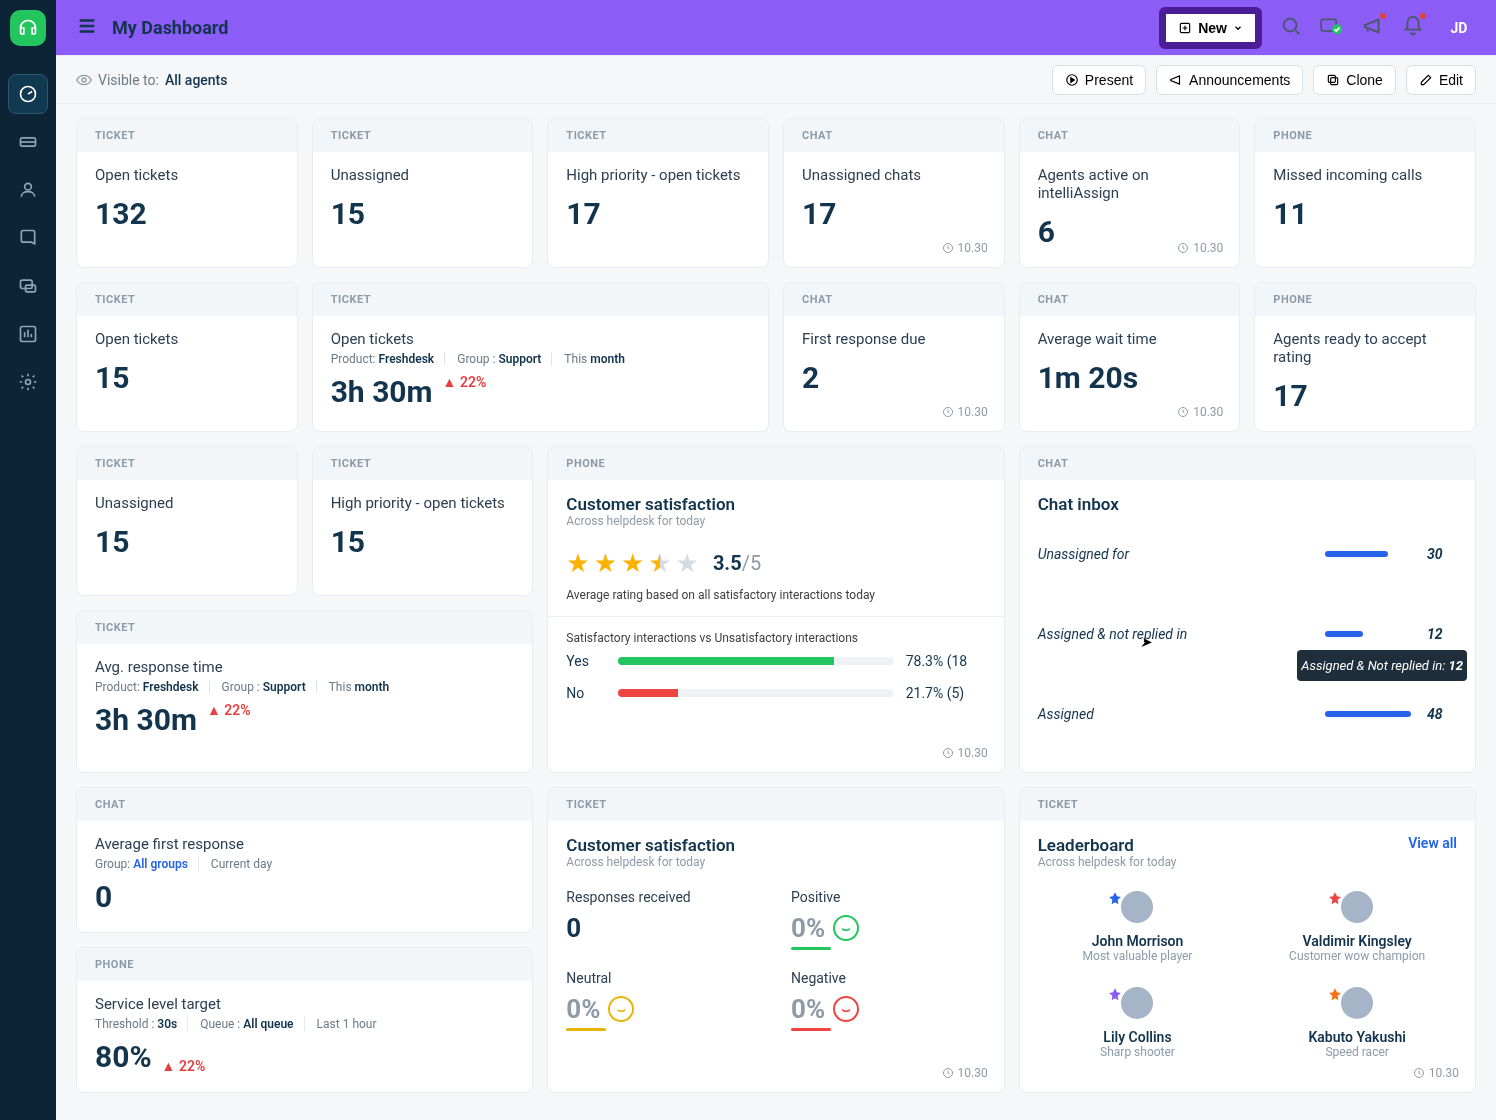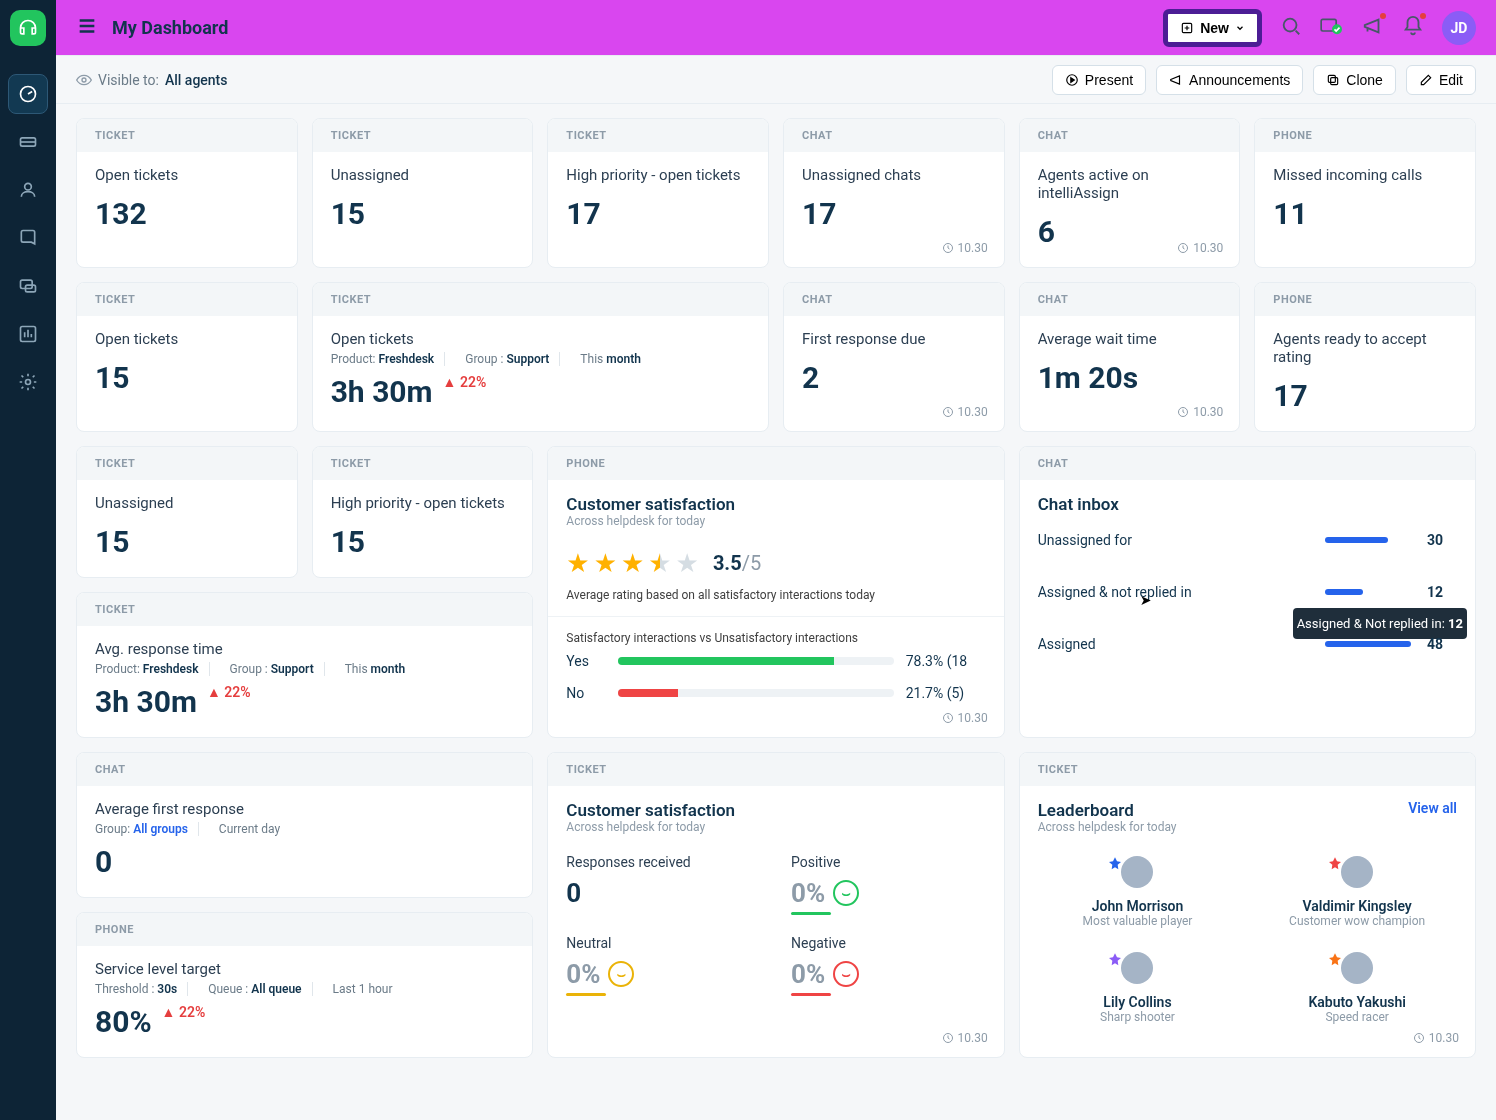--- a/index.html
+++ b/index.html
@@ -3,59 +3,59 @@
 <meta charset="utf-8">
 <style>
 * { box-sizing: border-box; margin: 0; padding: 0; }
 body { font-family: -apple-system, BlinkMacSystemFont, "Segoe UI", Roboto, sans-serif; background: #f5f7f9; color: #12344d; }
 .app { display: flex; height: 100vh; }
 .side-rail { width: 56px; background: #0d2436; display: flex; flex-direction: column; align-items: center; padding-top: 10px; gap: 8px; }
 .logo { width: 36px; height: 36px; background: #22c55e; border-radius: 10px; display: flex; align-items: center; justify-content: center; color: #fff; margin-bottom: 20px; }
 .rail-item { width: 40px; height: 40px; display: flex; align-items: center; justify-content: center; color: #8da6b8; border-radius: 8px; cursor: pointer; }
 .rail-item.active { border: 1px solid #2d5876; color: #fff; background: #123952; }
 .main { flex: 1; display: flex; flex-direction: column; overflow: hidden; }
-.topbar { height: 56px; background: #d946ef; display: flex; align-items: center; padding: 0 20px; gap: 14px; border-bottom: 1px solid #e7edf2; }
+.topbar { height: 56px; background: #8b5cf6; display: flex; align-items: center; padding: 0 20px; gap: 14px; border-bottom: 1px solid #e7edf2; }
 .hamburger { color: #12344d; cursor: pointer; }
 .page-title { font-size: 18px; font-weight: 700; }
 .top-right { margin-left: auto; display: flex; align-items: center; gap: 18px; }
-.new-btn { border: 5px solid #4c1d95; background: #fff; border-radius: 6px; padding: 6px 12px; font-weight: 600; display: flex; align-items: center; gap: 6px; cursor: pointer; font-size: 14px; }
+.new-btn { border: 7px solid #4c1d95; background: #fff; border-radius: 6px; padding: 6px 12px; font-weight: 600; display: flex; align-items: center; gap: 6px; cursor: pointer; font-size: 14px; }
 .icon-btn { color: #475867; cursor: pointer; position: relative; }
 .avatar { width: 34px; height: 34px; border-radius: 50%; background: #8b5cf6; color: #fff; font-weight: 700; display: flex; align-items: center; justify-content: center; font-size: 14px; }
 .dot-red { position: absolute; top: -2px; right: -2px; width: 6px; height: 6px; background: #e53e3e; border-radius: 50%; }
 .sub-bar { height: 48px; background: #f5f7f9; display: flex; align-items: center; padding: 0 20px; border-bottom: 1px solid #e7edf2; }
 .sub-left { display: flex; align-items: center; gap: 6px; color: #6b7b88; font-size: 14px; }
 .sub-left .val { color: #12344d; font-weight: 500; }
 .sub-right { margin-left: auto; display: flex; gap: 10px; }
 .ghost-btn { background: #fff; border: 1px solid #d5e0e8; border-radius: 6px; padding: 6px 12px; font-size: 14px; display: flex; align-items: center; gap: 6px; cursor: pointer; }
 .content { flex: 1; overflow: auto; padding: 14px 20px; }
 .grid { display: grid; grid-template-columns: repeat(6, 1fr); gap: 14px; }
 .card { background: #fff; border: 1px solid #e7edf2; border-radius: 8px; overflow: hidden; display: flex; flex-direction: column; }
 .card-cat { background: #f3f6f8; color: #8d9ba8; font-size: 11px; font-weight: 700; letter-spacing: .5px; padding: 10px 18px; }
 .card-body { padding: 14px 18px 18px; flex: 1; display: flex; flex-direction: column; position: relative; }
 .card-title { font-size: 15px; color: #2c3f52; margin-bottom: 4px; }
 .card-title-lg { font-size: 17px; color: #12344d; font-weight: 600; }
 .card-sub { font-size: 12px; color: #8d9ba8; margin-bottom: 10px; }
 .card-value { font-size: 30px; font-weight: 700; margin-top: auto; }
-.filters { font-size: 12px; color: #6b7b88; display: flex; gap: 20px; flex-wrap: wrap; }
+.filters { font-size: 12px; color: #6b7b88; display: flex; gap: 12px; flex-wrap: wrap; }
 .filters span { border-right: 1px solid #e0e6eb; padding-right: 10px; }
 .filters span:last-child { border-right: none; }
 .filters b { color: #12344d; font-weight: 600; }
 .trend { display: inline-flex; align-items: center; gap: 4px; font-size: 14px; color: #e53e3e; font-weight: 600; margin-left: 10px; }
 .ts { position: absolute; bottom: 12px; right: 16px; font-size: 12px; color: #8d9ba8; display: flex; align-items: center; gap: 4px; }
 .stars { display: flex; gap: 4px; align-items: center; margin: 10px 0; }
 .star { color: #ffb100; font-size: 26px; }
 .star.empty { color: #d5dde3; }
 .rating { font-size: 20px; font-weight: 700; margin-left: 10px; }
 .rating .den { color: #8d9ba8; font-weight: 400; }
 .small-txt { font-size: 12px; color: #404040; }
 .hr { height: 1px; background: #eef2f5; margin: 14px -18px; }
 .bar-row { display: grid; grid-template-columns: 40px 1fr 80px; align-items: center; gap: 12px; margin: 8px 0; font-size: 14px; }
 .bar { height: 8px; background: #eef2f5; border-radius: 4px; overflow: hidden; }
 .bar-fill { height: 100%; }
-.inbox-row { display: grid; grid-template-columns: 1fr 90px 30px; align-items: center; margin: 18px 0; font-size: 14px; gap: 12px; position: relative; }
+.inbox-row { display: grid; grid-template-columns: 1fr 90px 30px; align-items: center; margin: 32px 0; font-size: 14px; gap: 12px; position: relative; font-style: italic; }
 .inbox-bar { height: 6px; background: #2563eb; border-radius: 3px; }
 .tooltip { position: absolute; right: -10px; top: 24px; background: #1f2e3b; color: #fff; padding: 8px 4px; border-radius: 4px; font-size: 13px; white-space: nowrap; }
 .tooltip b { font-weight: 700; }
 .metric-grid { display: grid; grid-template-columns: 1fr 1fr; gap: 20px 30px; margin-top: 10px; }
 .metric-label { font-size: 14px; color: #2c3f52; margin-bottom: 8px; }
 .metric-val { font-size: 26px; font-weight: 700; color: #8d9ba8; display: flex; align-items: center; gap: 8px; }
 .face { width: 26px; height: 26px; border-radius: 50%; border: 2px solid; display: flex; align-items: center; justify-content: center; font-size: 14px; }
 .underline { height: 3px; width: 40px; border-radius: 2px; margin-top: 4px; }
 .leader-grid { display: grid; grid-template-columns: 1fr 1fr; gap: 24px 20px; margin-top: 12px; }
 .leader { text-align: center; }
@@ -529,21 +529,21 @@
           </div>
           <div class="card span2">
   <div class="card-cat">PHONE</div>
   <div class="card-body">
     <div class="card-title">Service level target</div>
     <div class="filters">
                 <span>Threshold : <b>30s</b></span>
                 <span>Queue : <b>All queue</b></span>
                 <span>Last 1 hour</span>
               </div>
-    <div style="display:flex;align-items:flex-start;margin-top:8px">
+    <div style="display:flex;align-items:flex-end;margin-top:8px">
                 <div class="card-value">80%</div>
                 <span class="trend">▲ 22%</span>
               </div>
   </div>
           </div>
         </div>
     </div>
   </div>
 </div>
 

